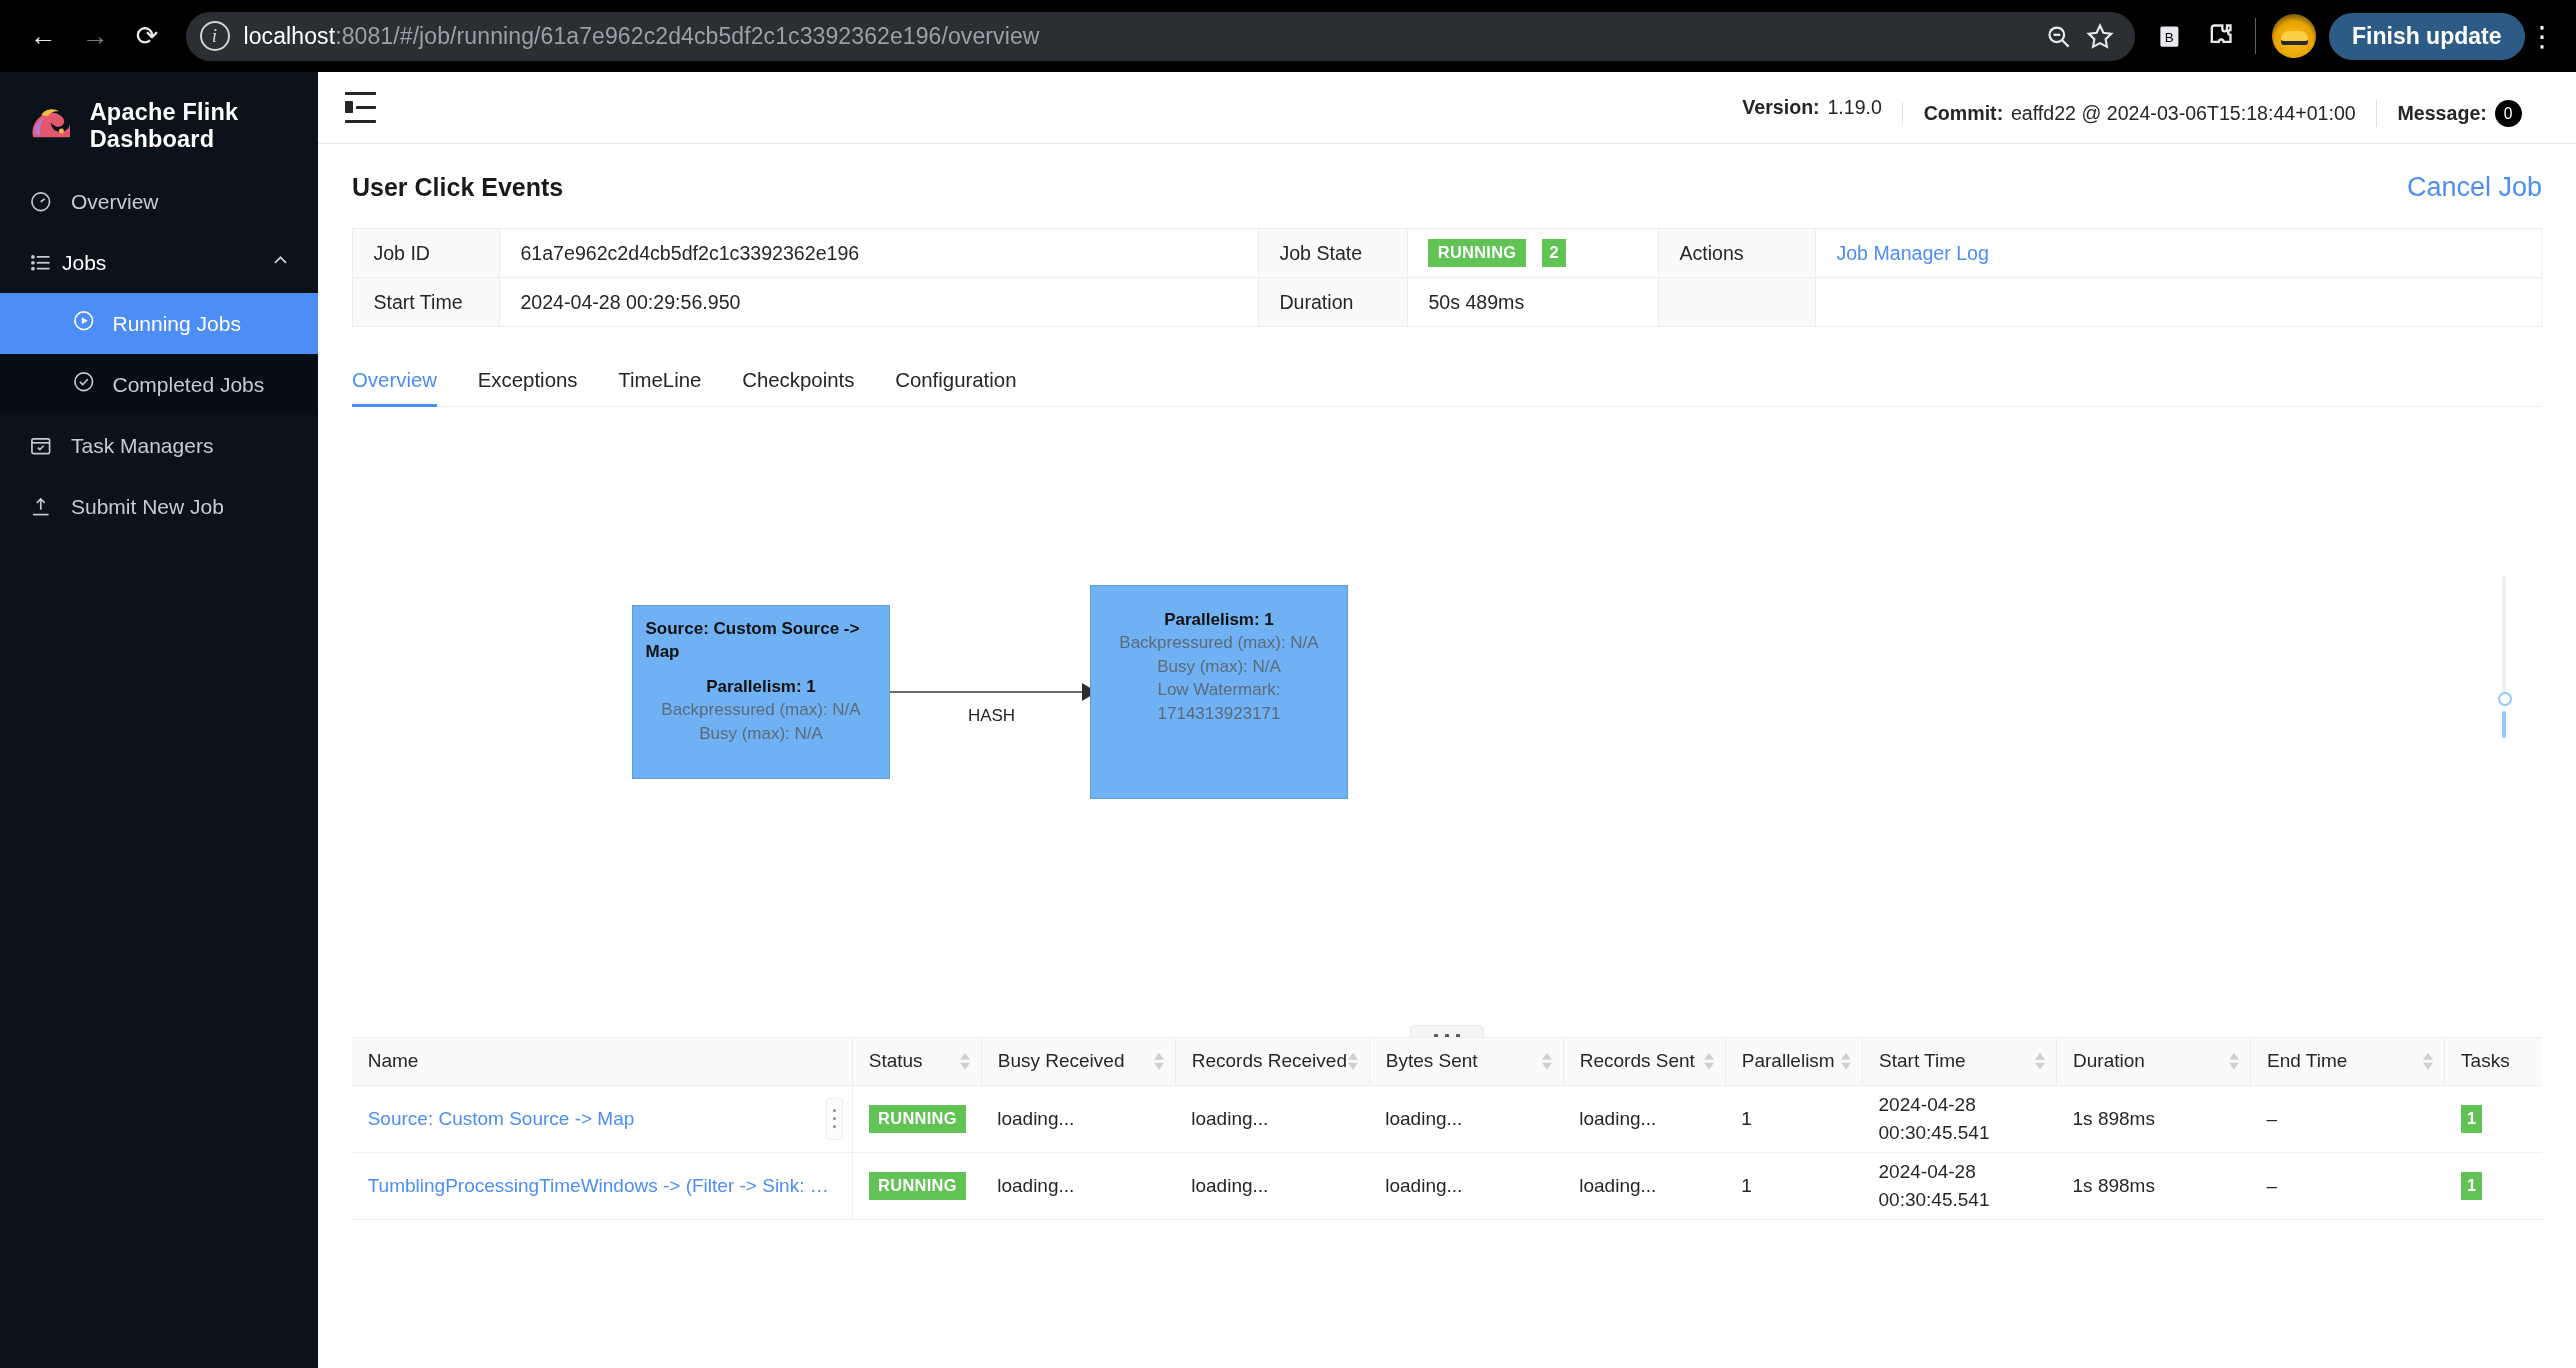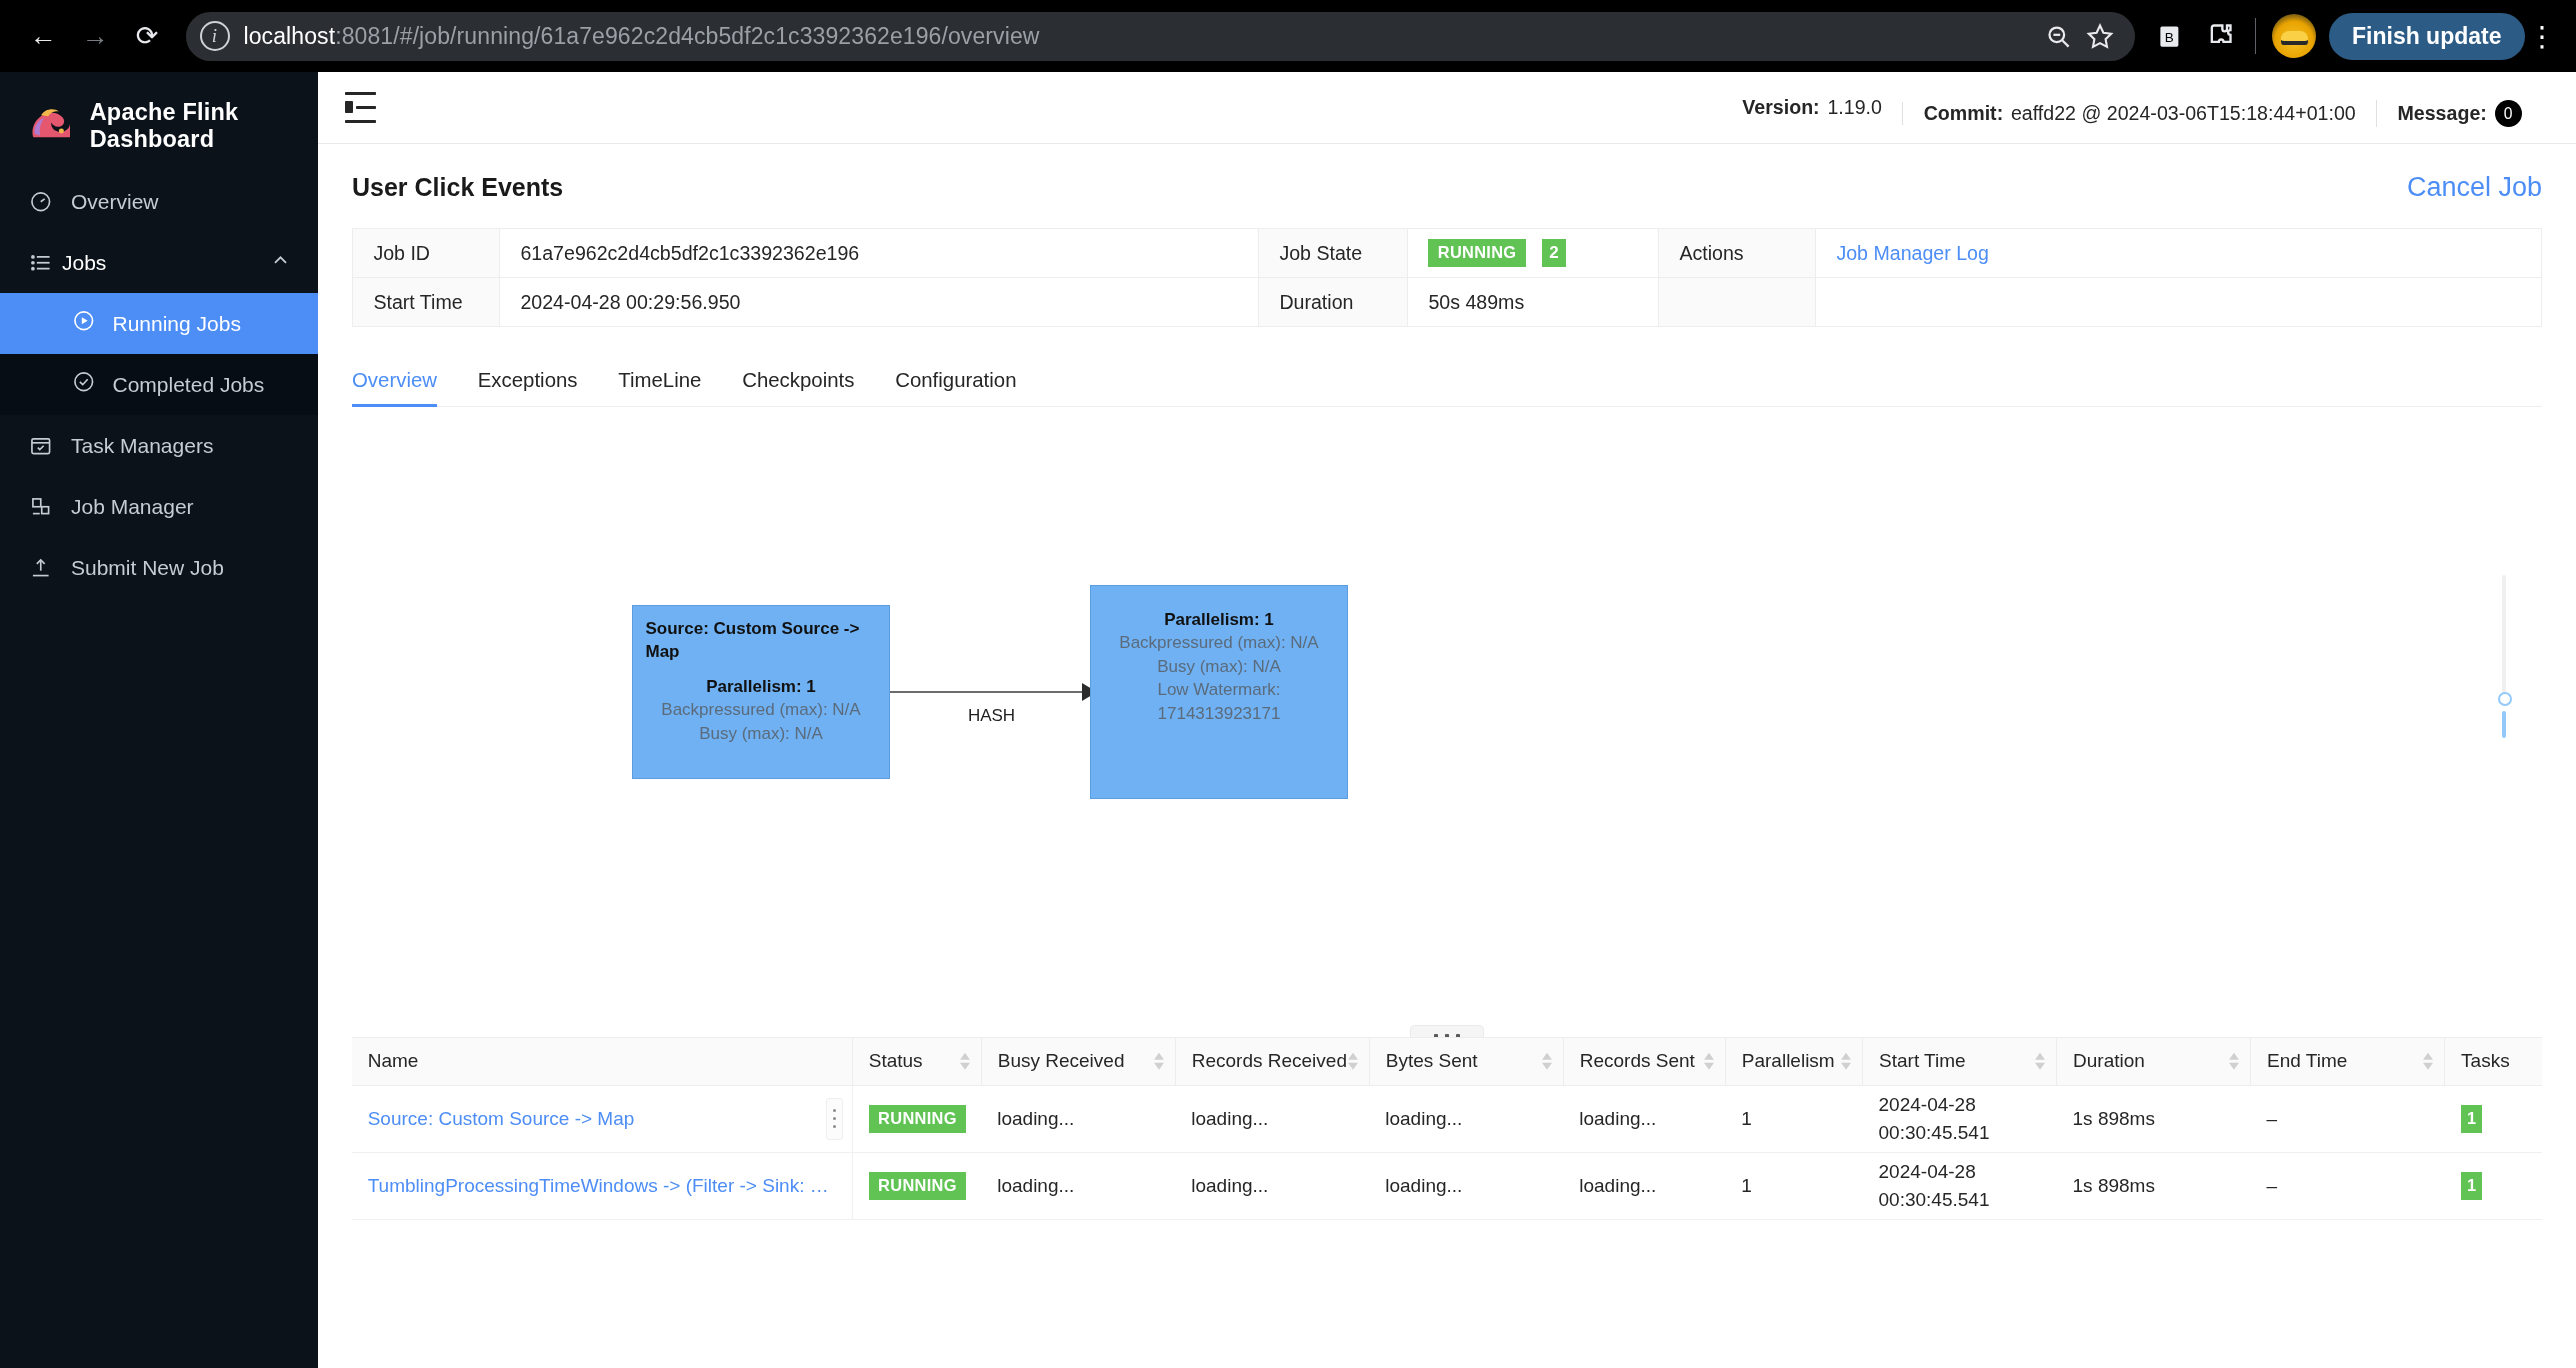--- a/index.html
+++ b/index.html
@@ -306,30 +306,20 @@
       <span class="ico">
         <svg width="23.5" height="23.5" viewBox="0 0 24 24" fill="none" stroke="#c6ccd4" stroke-width="1.7">
             <rect x="3" y="5" width="18" height="15" rx="1.5"></rect>
             <line x1="3" y1="9" x2="21" y2="9"></line>
             <polyline points="9,14 11,16 15,12"></polyline>
           </svg>
       </span>
       <span>Task Managers</span>
     </div>
 
-    <div class="nav-item">
-      <span class="ico">
-        <svg width="23.5" height="23.5" viewBox="0 0 24 24" fill="none" stroke="#c6ccd4" stroke-width="1.7">
-            <rect x="4" y="4" width="8" height="8"></rect>
-            <rect x="13" y="12" width="7" height="7"></rect>
-            <line x1="4" y1="19" x2="11" y2="19"></line>
-          </svg>
-      </span>
-      <span>Job Manager</span>
-    </div>
 
     <div class="nav-item">
       <span class="ico">
         <svg width="23.5" height="23.5" viewBox="0 0 24 24" fill="none" stroke="#c6ccd4" stroke-width="1.7">
             <polyline points="8,8 12,4 16,8"></polyline>
             <line x1="12" y1="4" x2="12" y2="15"></line>
             <line x1="4" y1="20" x2="20" y2="20"></line>
           </svg>
       </span>
       <span>Submit New Job</span>

